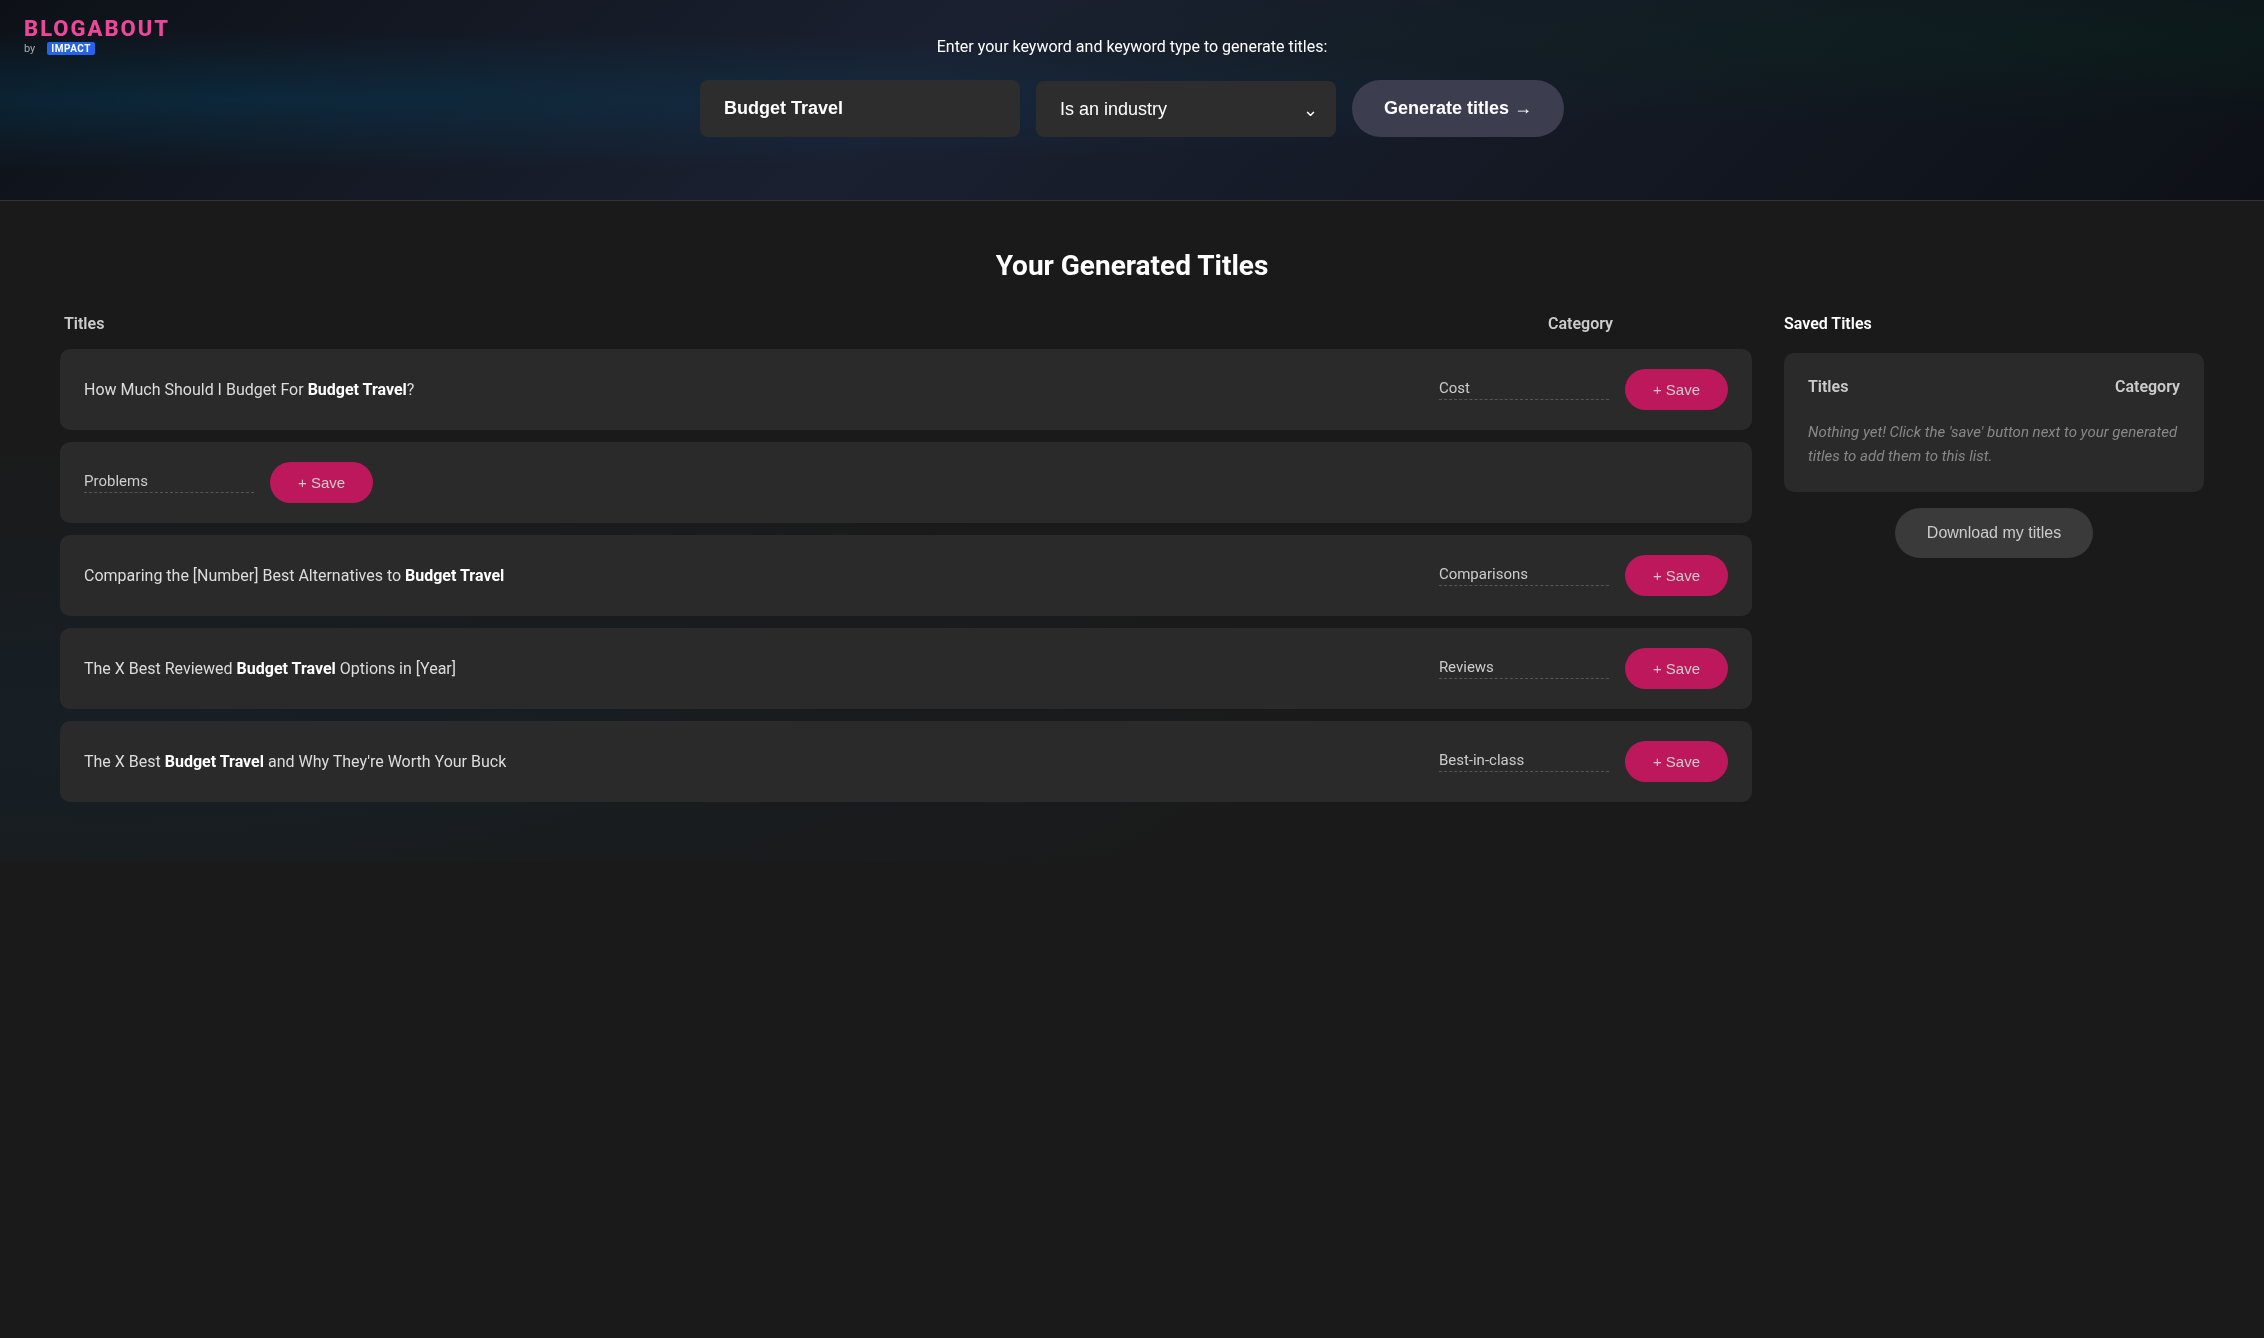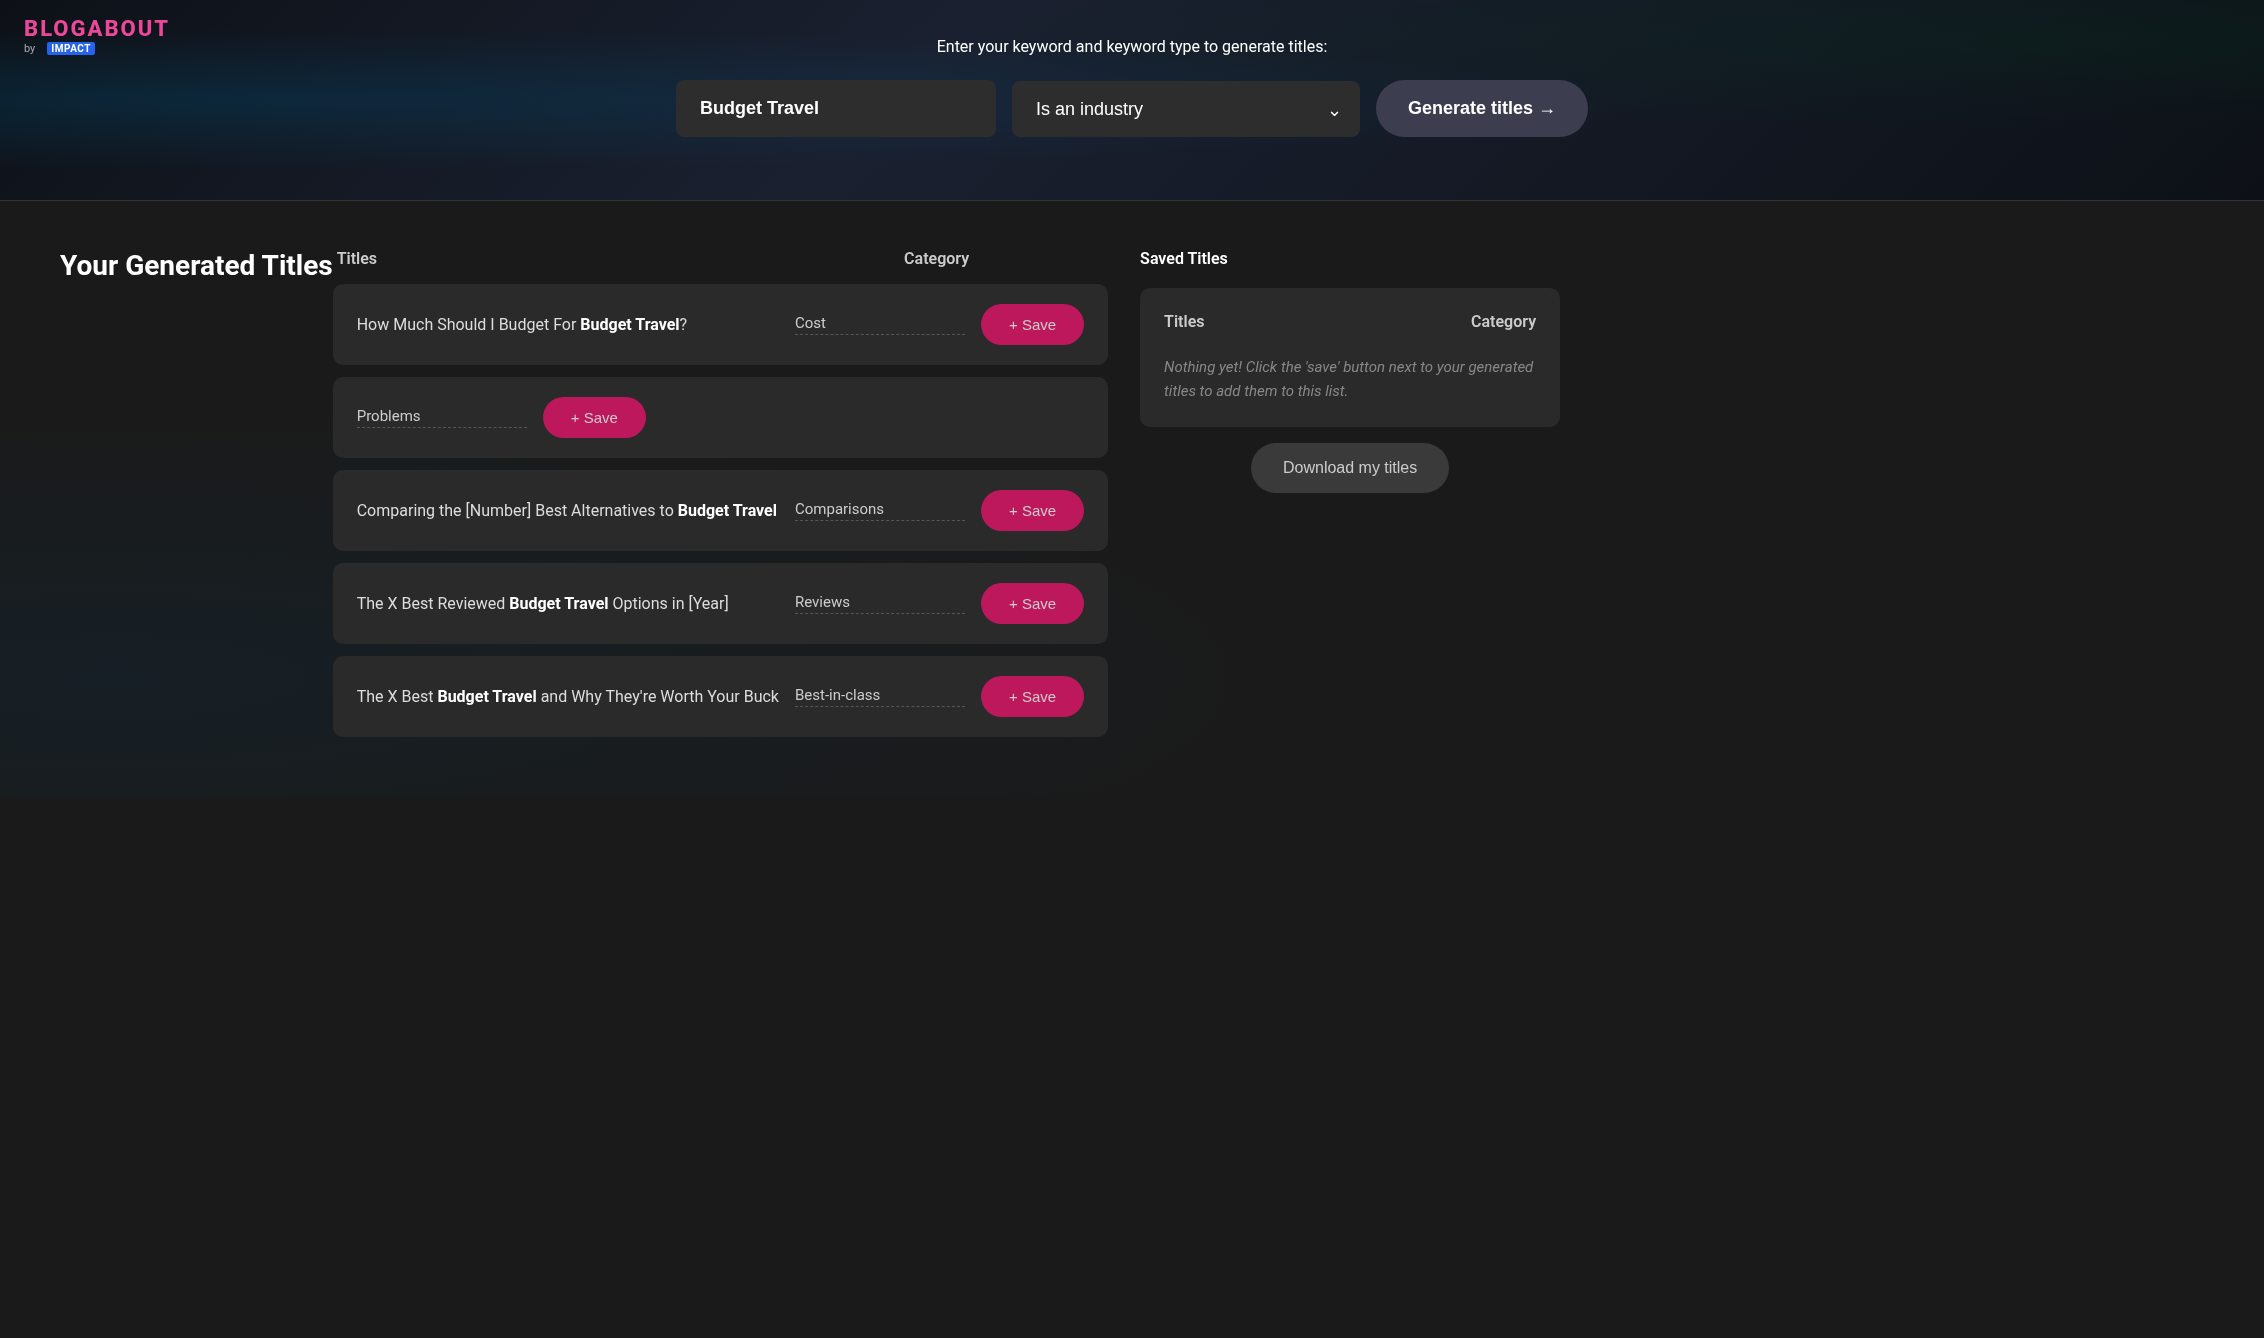--- a/index.html
+++ b/index.html
@@ -118,21 +118,21 @@
       align-items: center;
     }
 
     .select-wrapper select {
       background: #2d2d2d;
       border: none;
       border-radius: 8px;
       padding: 18px 50px 18px 24px;
       font-size: 18px;
       color: #ffffff;
-      width: 348px;
+      width: 300px;
       appearance: none;
       outline: none;
       cursor: pointer;
     }
 
     .select-wrapper select option {
       background: #2d2d2d;
       color: #ffffff;
     }
 
@@ -166,21 +166,22 @@
       width: 100%;
       height: 1px;
       background: #333;
     }
 
     
     .main-content {
       background: #1a1a1a;
       padding: 48px 60px;
       display: flex;
-      flex-direction: row;
+      flex-direction: column;
+      gap: 32px;
       position: relative;
     }
 
     .main-content::before {
       content: '';
       position: absolute;
       top: 0;
       left: 0;
       right: 0;
       bottom: 0;

